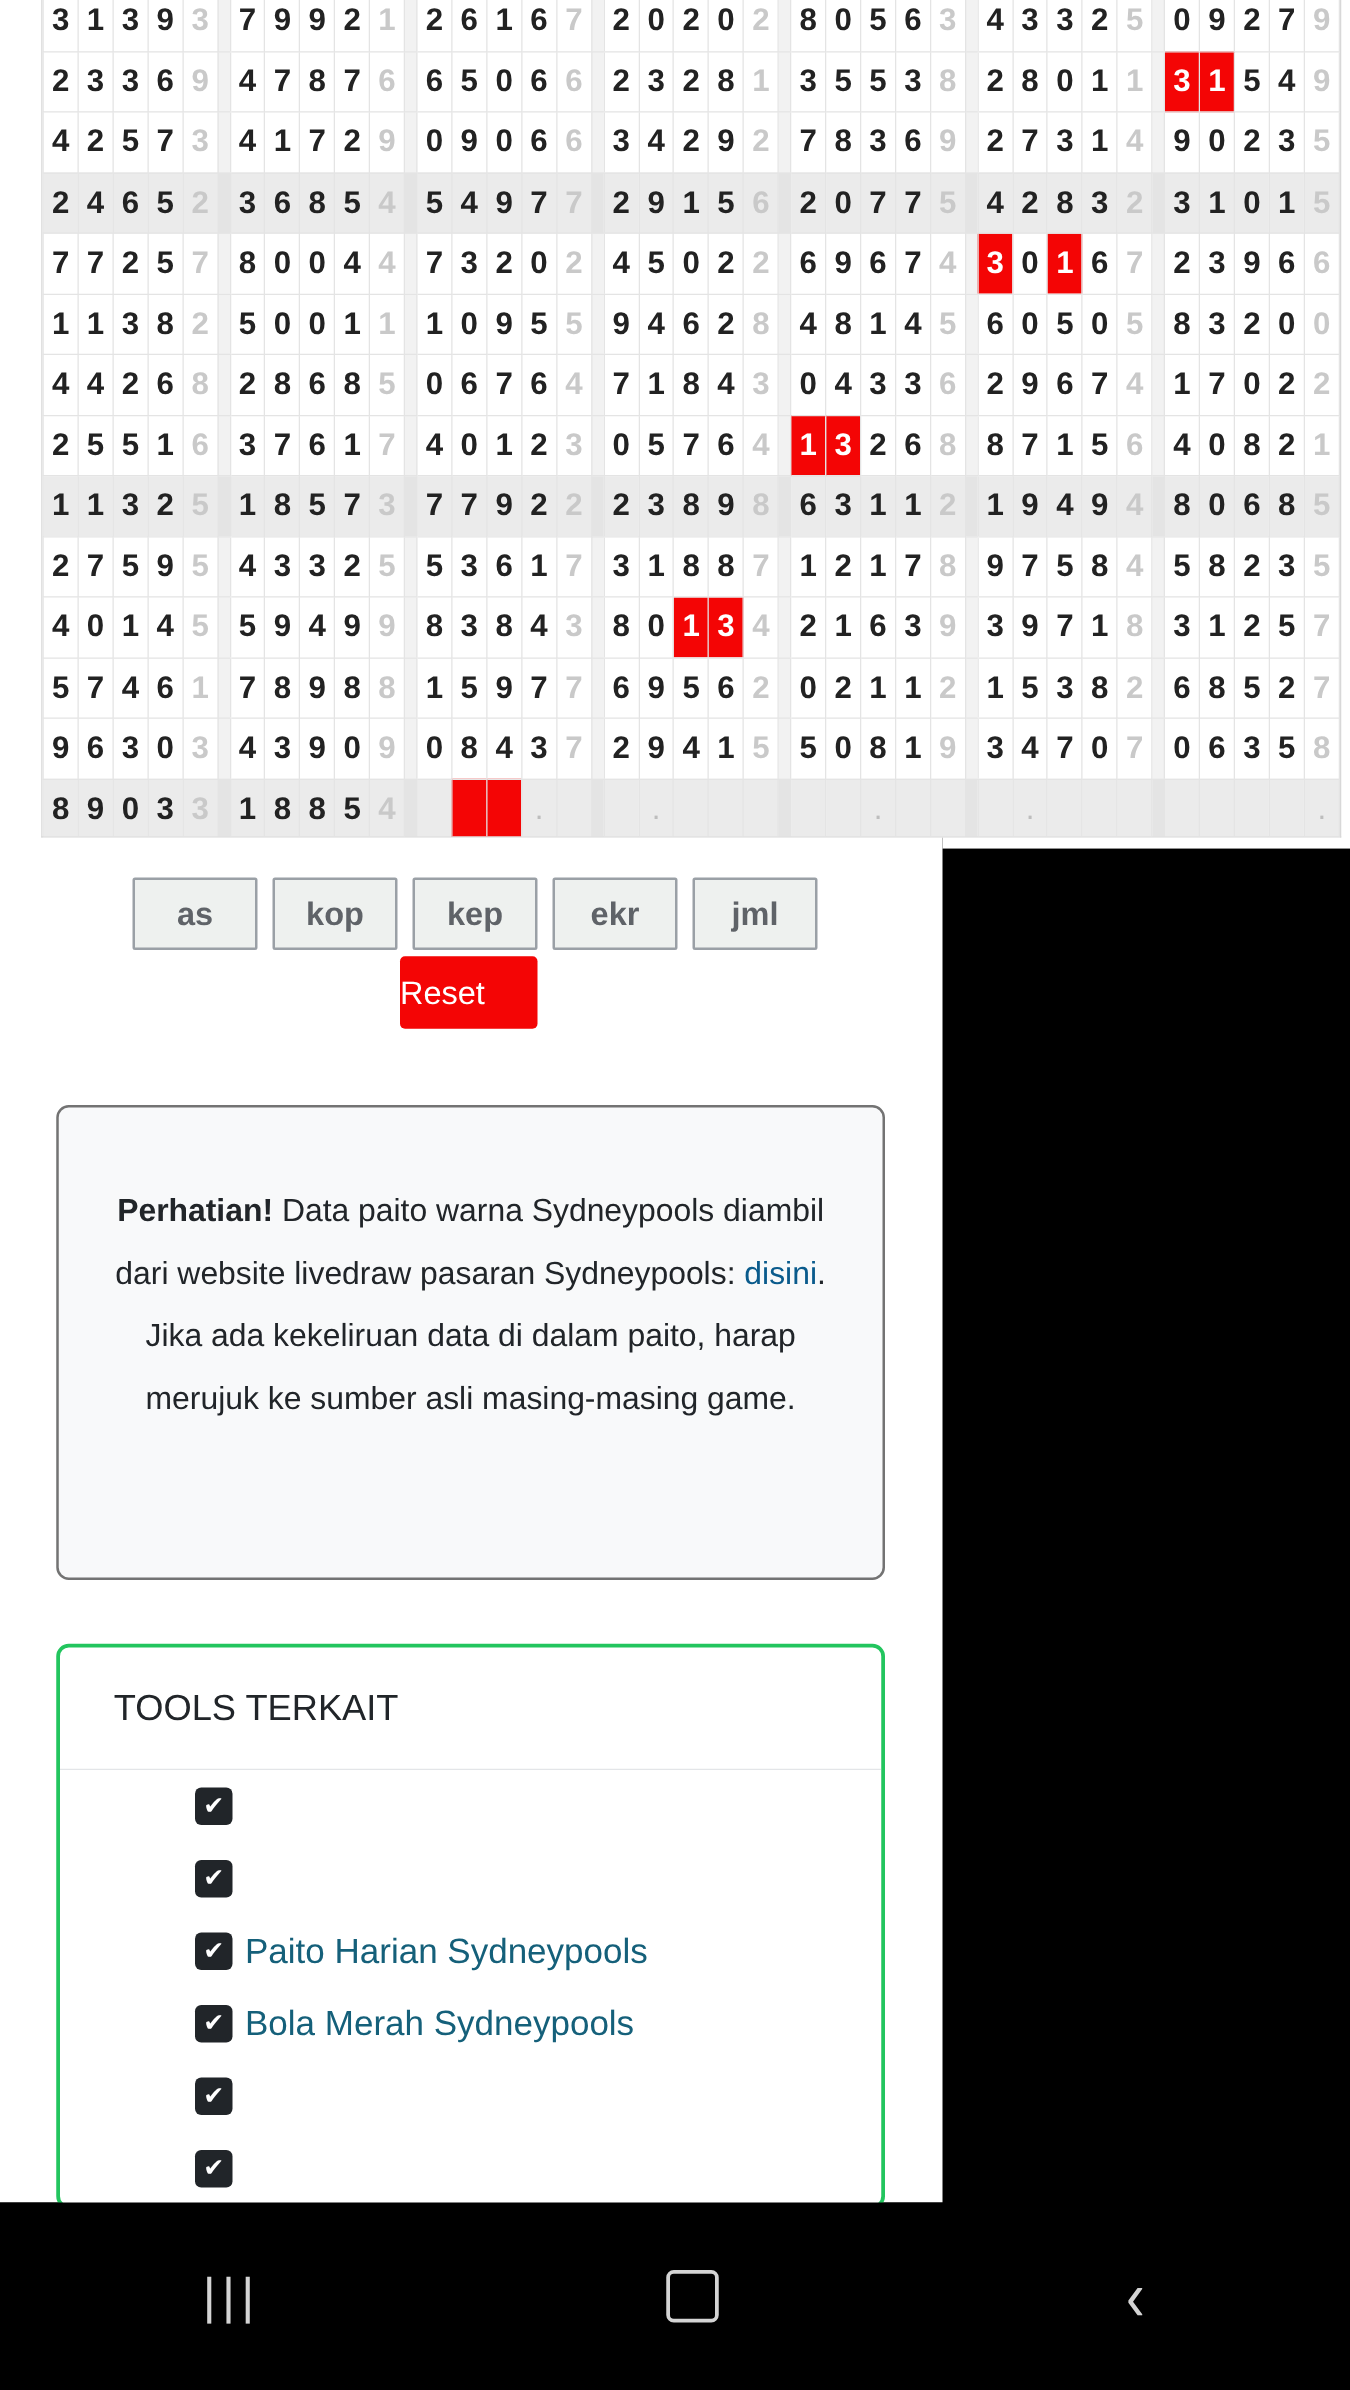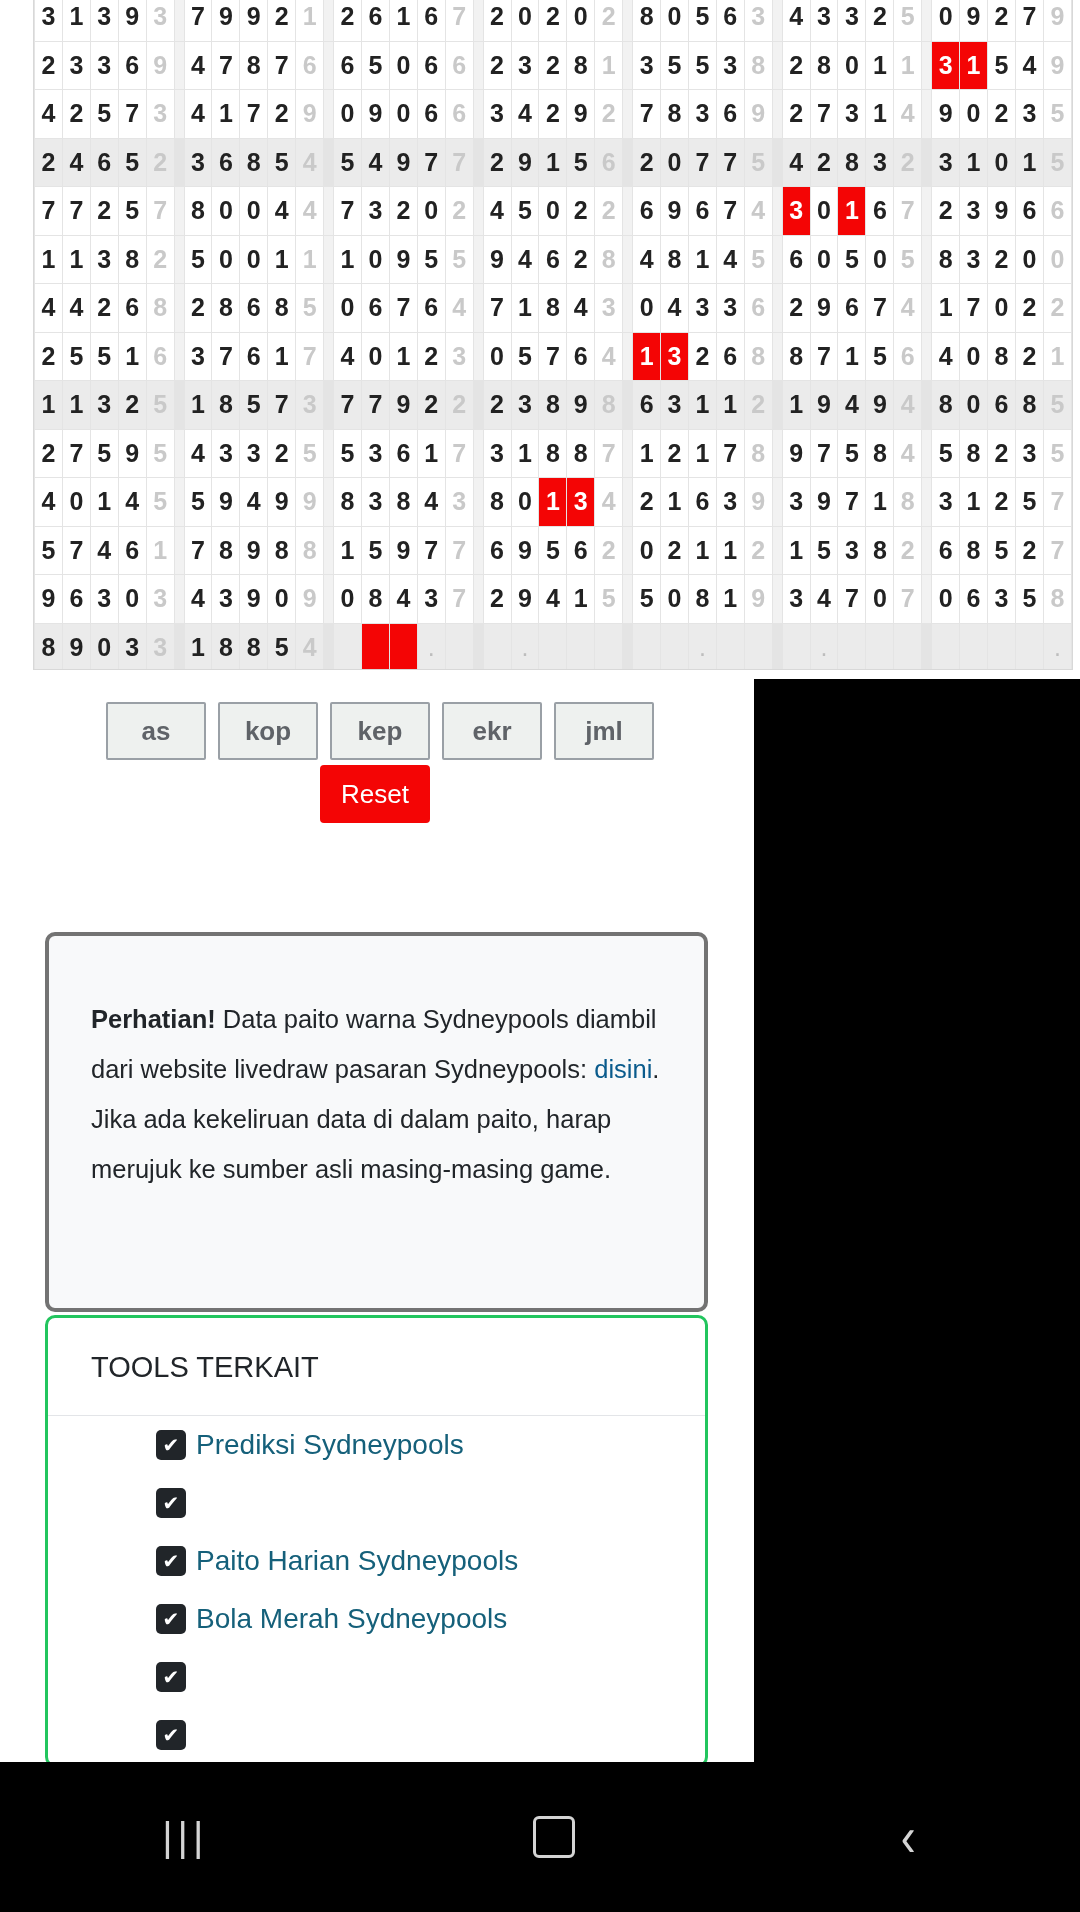--- a/index.html
+++ b/index.html
@@ -100,39 +100,39 @@
   }
   .reset-btn {
     position: absolute;
     left: 320px; top: 765px;
     width: 110px; height: 58px;
     background: #f40505;
     color: #fff;
     border: none;
     font-size: 26px;
     border-radius: 4px;
-    text-align: center;
+    text-align: left;
     line-height: 58px;
     cursor: pointer;
   }
 
   
   .notice {
     position: absolute;
     left: 45px; top: 884px;
     width: 663px;
     height: 380px;
     background: #f8f9fa;
-    border: 4px solid #737373;
+    border: 2px solid #737373;
     border-radius: 10px;
     padding: 58px 42px;
+    text-align: center;
     font-size: 25.5px;
     line-height: 50px;
     color: #212529;
-    margin-top: 48px;
   }
   .notice b { font-weight: bold; }
   .notice a { color: #0a5b8c; text-decoration: none; }
 
   
   .tools {
     position: absolute;
     left: 45px; top: 1315px;
     width: 663px;
     background: #fff;
@@ -831,21 +831,20 @@
 
   <div class="notice">
     <b>Perhatian!</b><span> Data paito warna Sydneypools diambil dari website livedraw pasaran Sydneypools: </span><a href="#">disini</a><span>. Jika ada kekeliruan data di dalam paito, harap merujuk ke sumber asli masing-masing game.</span>
   </div>
 
   <div class="tools">
     <div class="tools-head">TOOLS TERKAIT</div>
     <div id="tools-list">
         <div class="tool-item">
           <span class="tool-check">✔</span>
-          <span class="tool-label">Prediksi Sydneypools</span>
         </div>
         <div class="tool-item">
           <span class="tool-check">✔</span>
         </div>
         <div class="tool-item">
           <span class="tool-check">✔</span>
           <span class="tool-label">Paito Harian Sydneypools</span>
         </div>
         <div class="tool-item">
           <span class="tool-check">✔</span>

